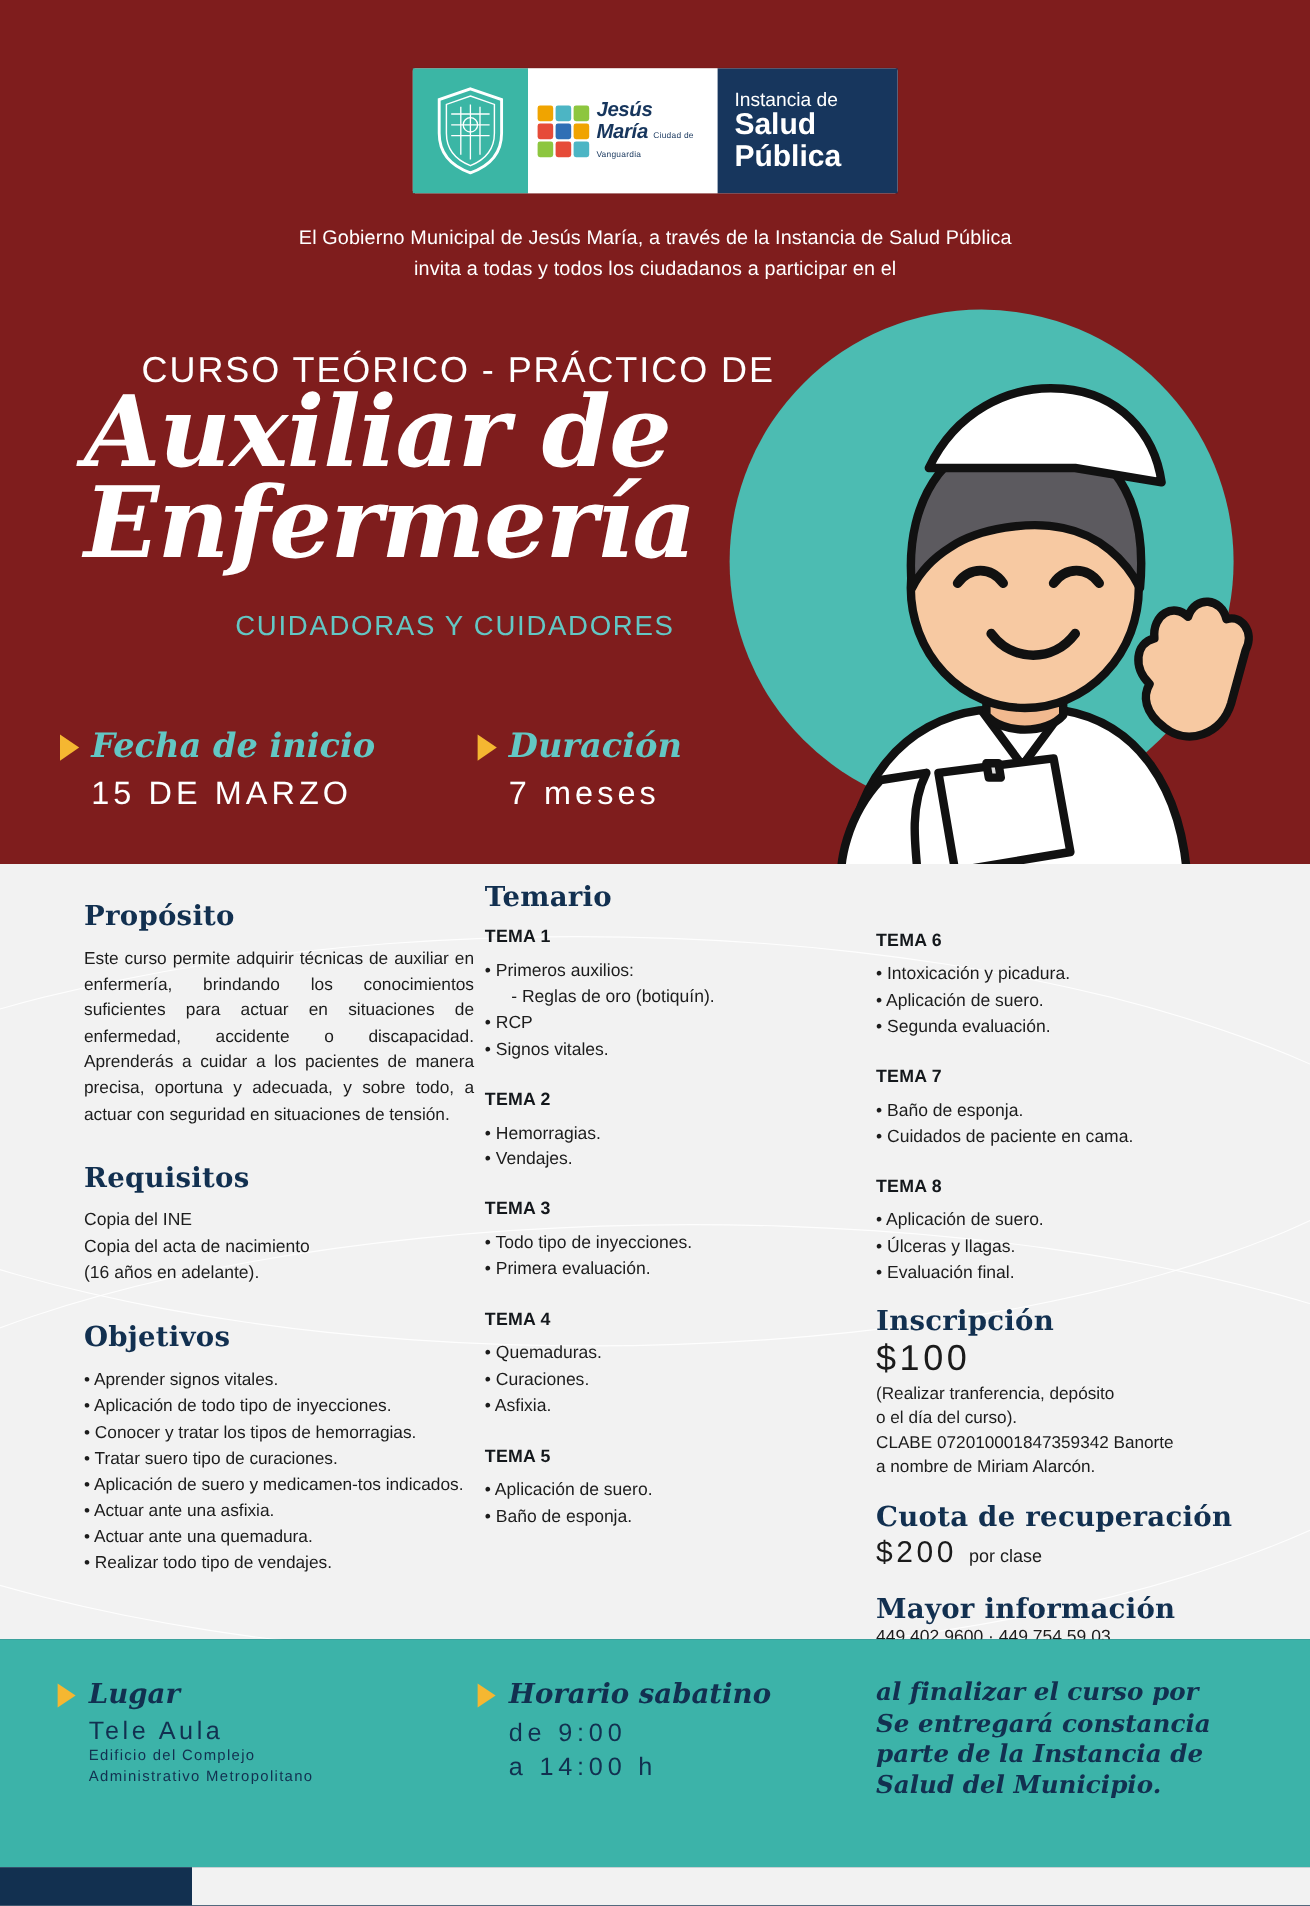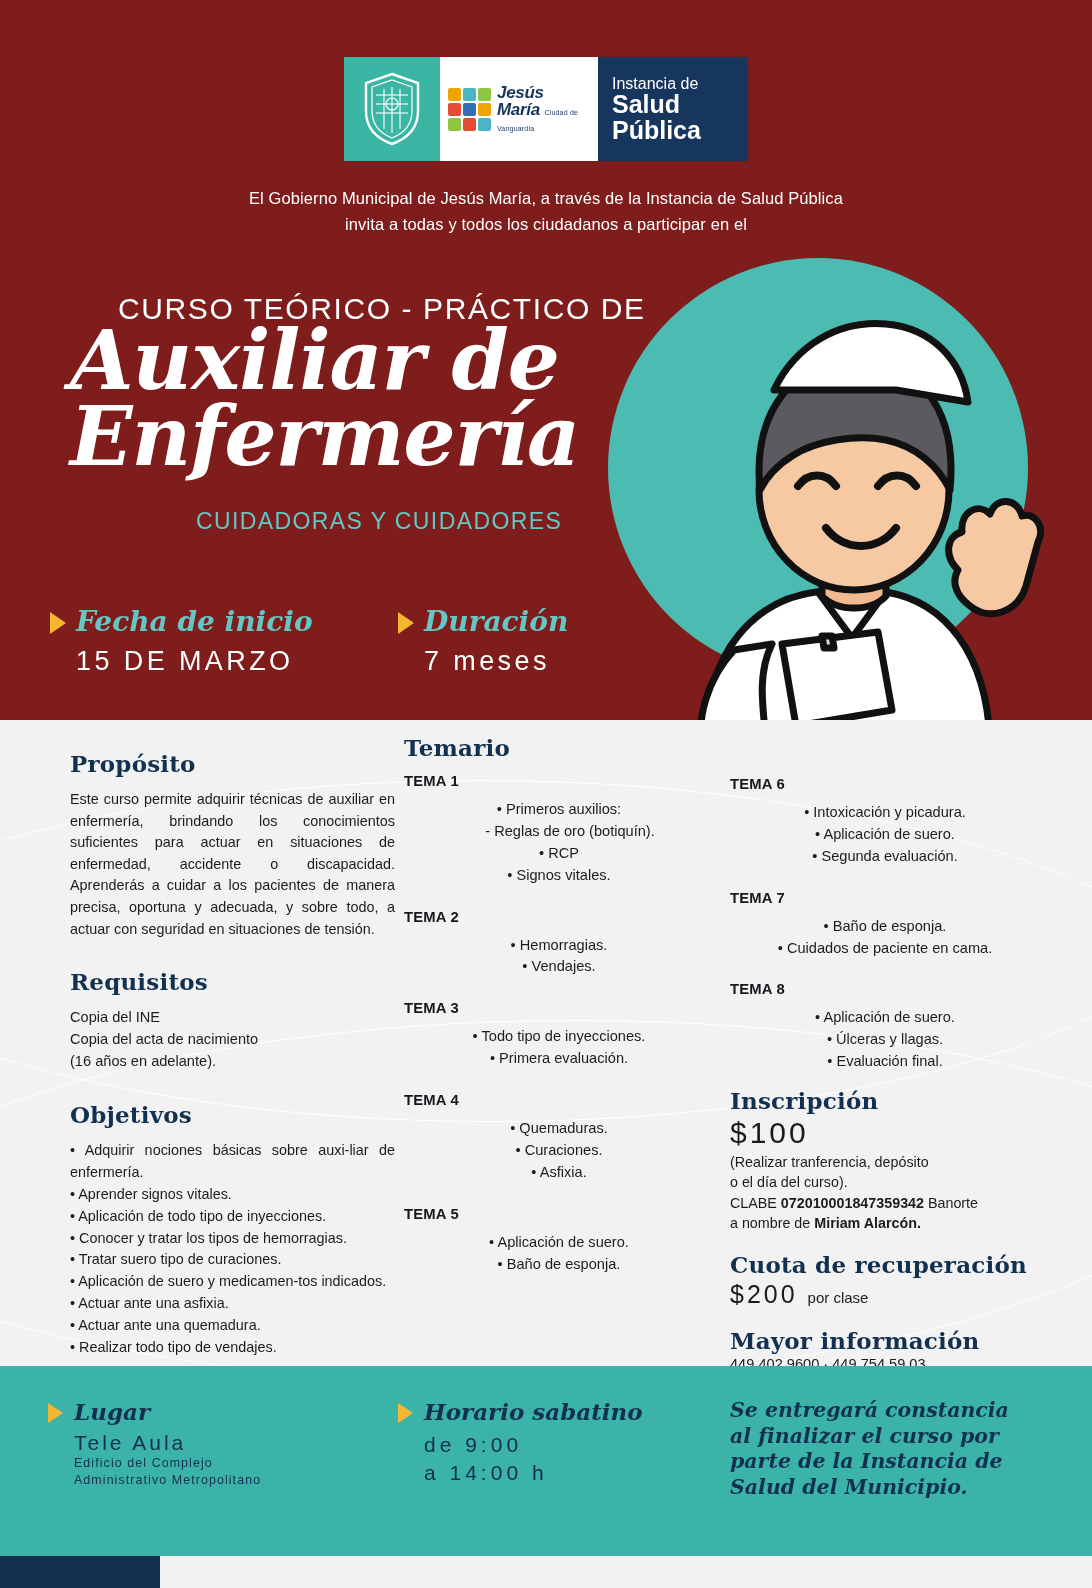--- a/index.html
+++ b/index.html
@@ -95,26 +95,26 @@
   .col-right{position:absolute;left:730px;top:56px;width:300px;}
 
   .para{
     color:#1c1c1c;font-size:14.4px;line-height:1.5;text-align:justify;margin:0;
   }
   .plain{color:#1c1c1c;font-size:14.6px;line-height:1.5;margin:0;}
   .bullets{color:#1c1c1c;font-size:14.4px;line-height:1.52;margin:0;text-align:justify;}
   .bullets div{margin:0;}
 
   .tema-h{font-weight:bold;color:#14181c;font-size:14.8px;margin:0 0 10px 0;letter-spacing:.2px;}
-  .tema-items{color:#1c1c1c;font-size:14.6px;line-height:1.5;margin:0 0 22px 10px;text-align:center;}
+  .tema-items{color:#1c1c1c;font-size:14.6px;line-height:1.5;margin:0 0 22px 0;}
   .tema-items .sub{padding-left:22px;}
 
   .insc-amount{font-size:30px;color:#1b1b1b;letter-spacing:3px;margin:2px 0 2px;}
   .insc-note{font-size:14.3px;color:#1c1c1c;line-height:1.42;}
-  .insc-note b{font-weight:bold;}
+  .insc-note b{font-weight:normal;}
   .cuota-amount{font-size:25px;color:#1b1b1b;letter-spacing:3px;}
   .cuota-amount small{font-size:15px;letter-spacing:0;}
   .phones{font-size:14.6px;color:#1c1c1c;}
 
   
   .footer-band{
     position:absolute;left:0;top:1366px;width:1092px;height:190px;
     background:#3cb3a9;
   }
   .foot-block{position:absolute;}
@@ -262,21 +262,20 @@
         <h3 class="sec">Propósito</h3>
         <p class="para">Este curso permite adquirir técnicas de auxiliar en enfermería, brindando los conocimientos suficientes para actuar en situaciones de enfermedad, accidente o discapacidad. Aprenderás a cuidar a los pacientes de manera precisa, oportuna y adecuada, y sobre todo, a actuar con seguridad en situaciones de tensión.</p>
 
         <h3 class="sec" style="margin-top:28px;">Requisitos</h3>
         <p class="plain">Copia del INE</p>
         <p class="plain">Copia del acta de nacimiento</p>
         <p class="plain">(16 años en adelante).</p>
 
         <h3 class="sec" style="margin-top:28px;">Objetivos</h3>
         <div class="bullets">
-          <div>• Adquirir nociones básicas sobre auxi-liar de enfermería.</div>
           <div>• Aprender signos vitales.</div>
           <div>• Aplicación de todo tipo de inyecciones.</div>
           <div>• Conocer y tratar los tipos de hemorragias.</div>
           <div>• Tratar suero tipo de curaciones.</div>
           <div>• Aplicación de suero y medicamen-tos indicados.</div>
           <div>• Actuar ante una asfixia.</div>
           <div>• Actuar ante una quemadura.</div>
           <div>• Realizar todo tipo de vendajes.</div>
         </div>
       </div>
@@ -388,22 +387,22 @@
   </div>
 
   <div class="foot-block" id="horario-block">
     <span class="arrow"></span>
     <div class="foot-h">Horario sabatino</div>
     <div class="foot-main">de 9:00</div>
     <div class="foot-main" style="margin-top:0;">a 14:00 h</div>
   </div>
 
   <div class="constancia">
+    <div>al finalizar el curso por</div>
     <div>Se entregará constancia</div>
-    <div>al finalizar el curso por</div>
     <div>parte de la Instancia de</div>
     <div>Salud del Municipio.</div>
   </div>
 
   <div class="bottom-strip">
     <span class="dark"></span>
   </div>
 
 </div>
 

